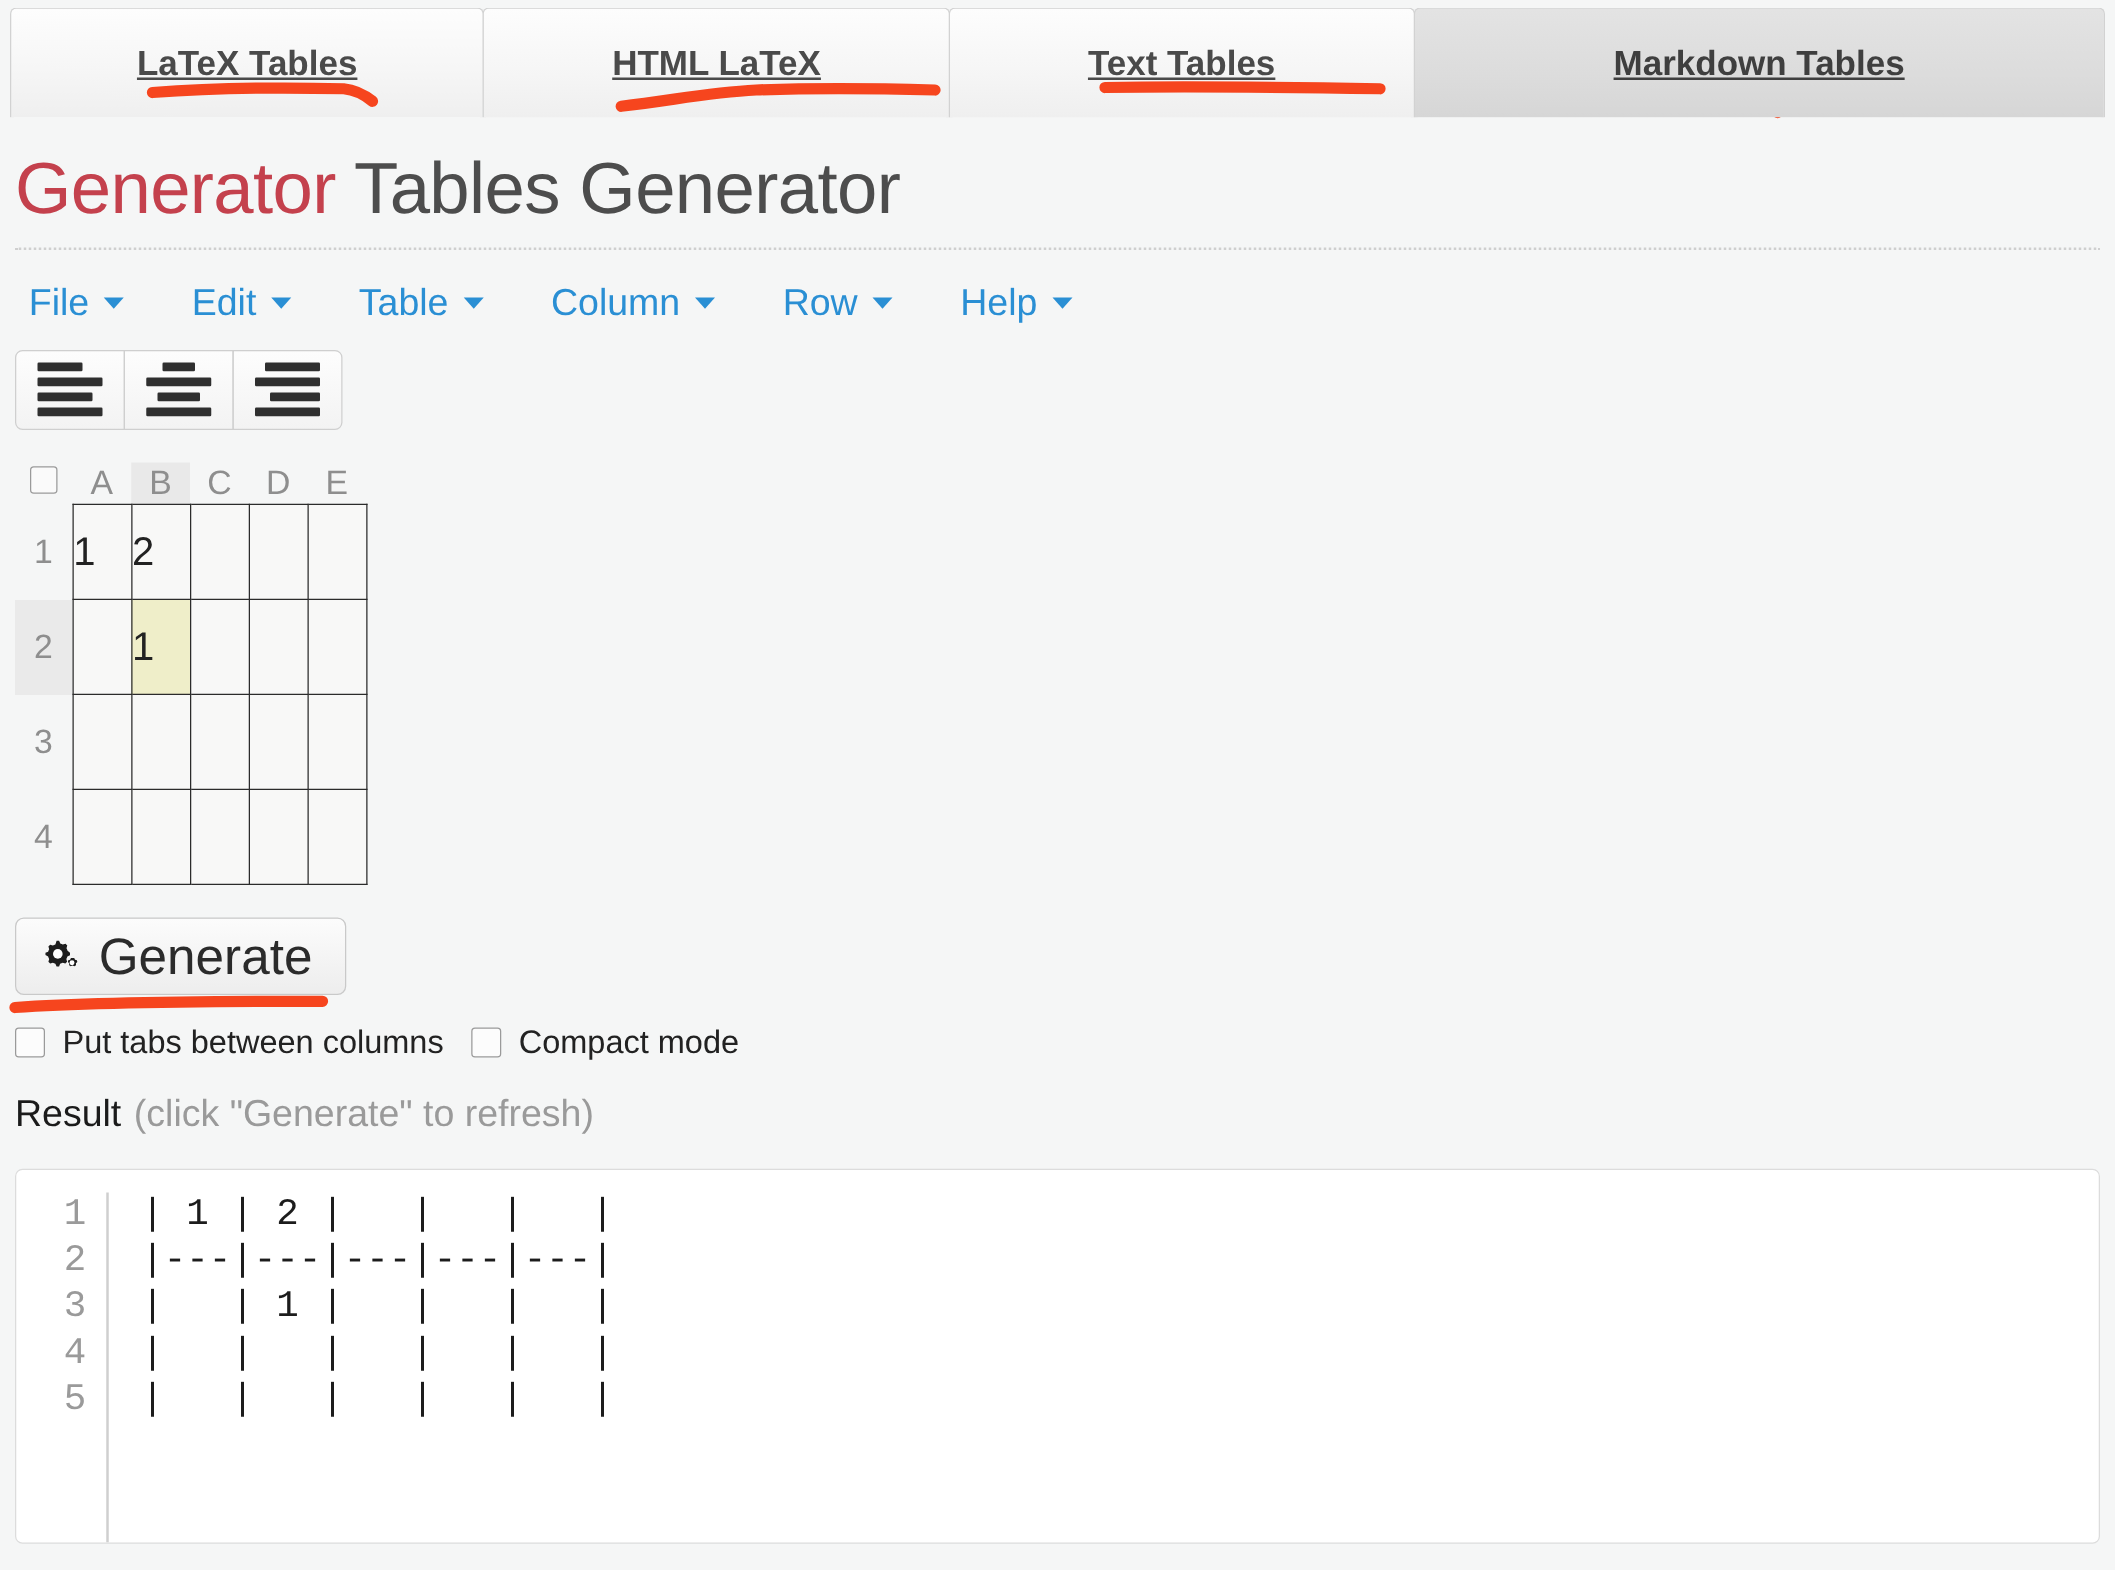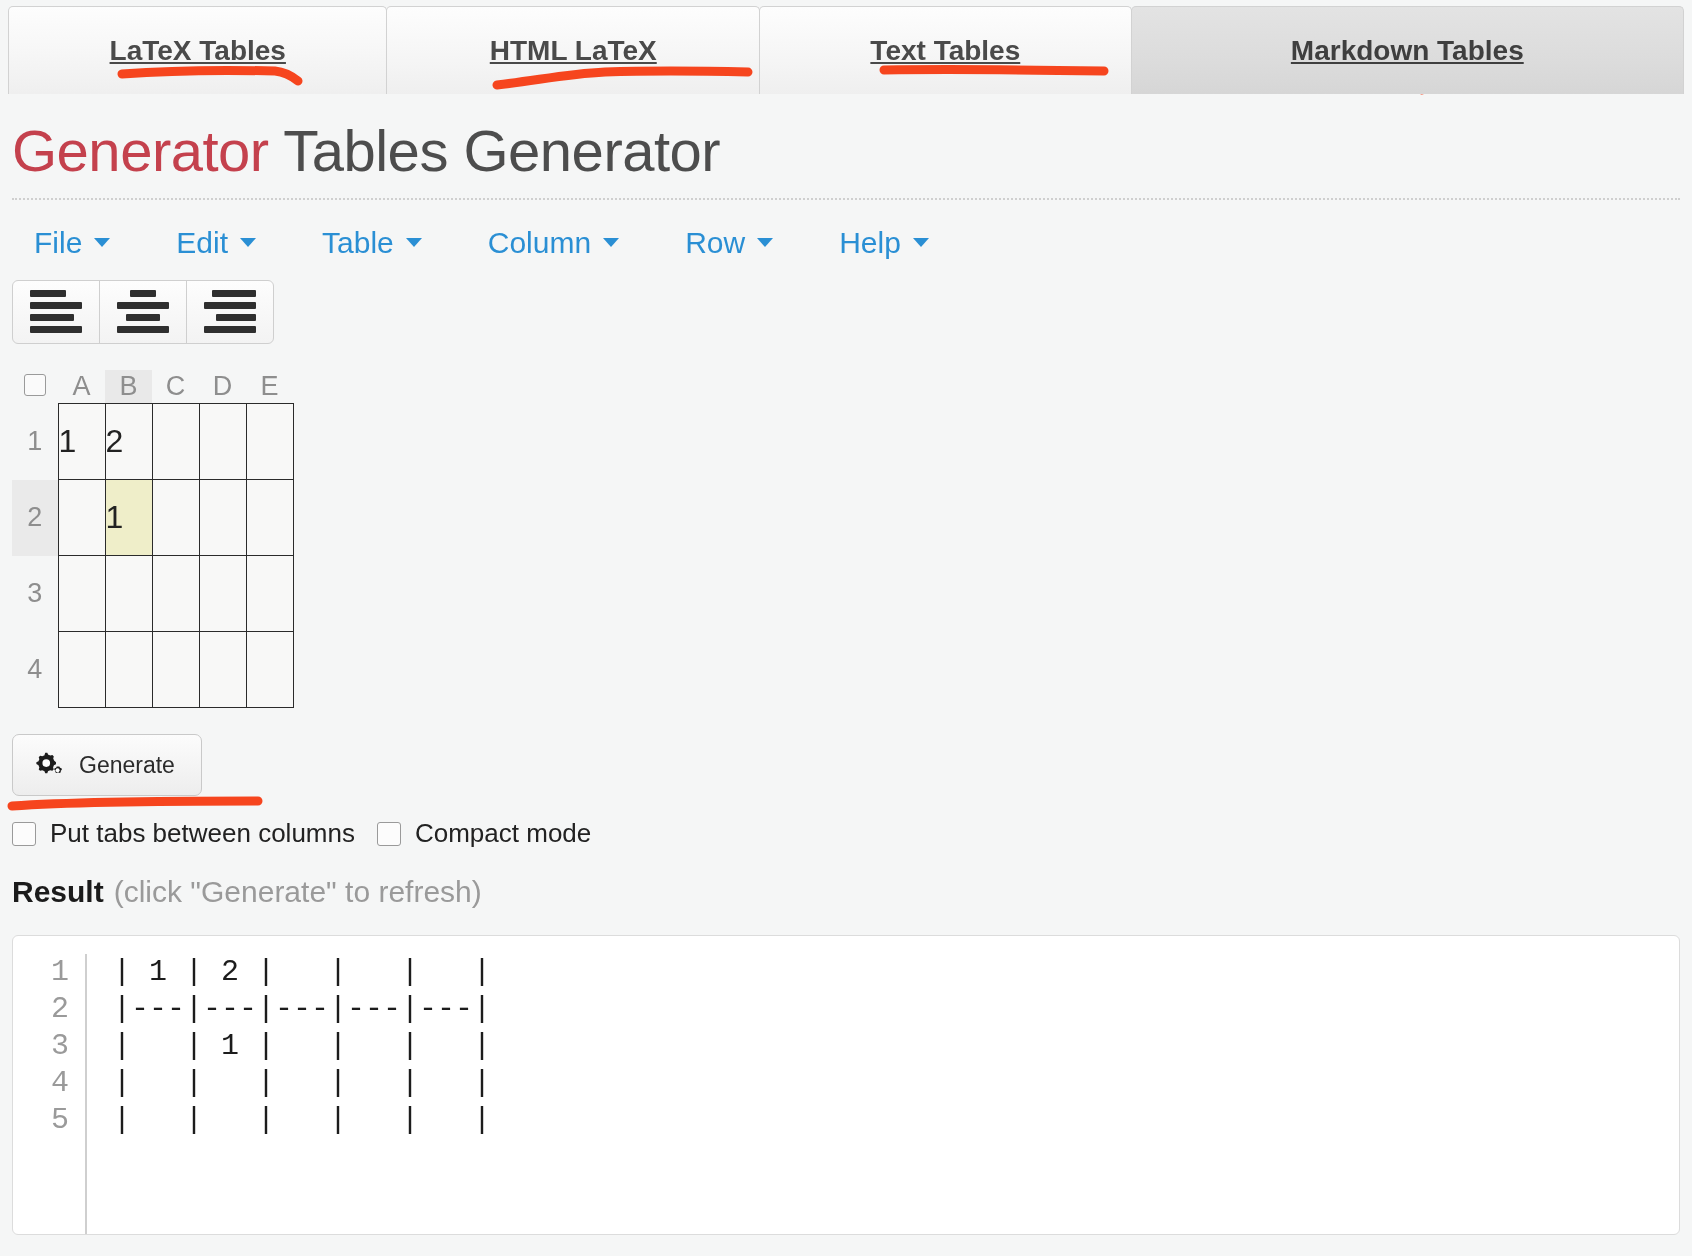--- a/index.html
+++ b/index.html
@@ -74,22 +74,22 @@
     margin: 16px 0 0 0;
     border: none;
     border-top: 2px dotted #cfcfcf;
     width: 100%;
   }
 
   
   .menubar {
     display: flex;
     align-items: center;
-    gap: 16px;
-    padding: 18px 0 0 16px;
+    gap: 4px;
+    padding: 18px 0 0 5px;
     height: 68px;
   }
   .menu-item {
     display: inline-flex;
     align-items: center;
     gap: 12px;
     font-size: 30px;
     color: #2a8fd4;
     padding: 4px 32px 4px 18px;
     cursor: pointer;
@@ -174,21 +174,21 @@
   .gen-wrap { position: relative; padding: 26px 0 0 12px; width: 320px; }
   .gen-btn {
     display: inline-flex;
     align-items: center;
     gap: 14px;
     height: 62px;
     padding: 0 26px 0 22px;
     border: 1px solid #c9c9c9;
     border-radius: 7px;
     background: linear-gradient(to bottom, #fcfcfc 0%, #ededed 100%);
-    font-size: 23px;
+    font-size: 41px;
     color: #2b2b2b;
     cursor: pointer;
     font-family: "Liberation Sans", sans-serif;
   }
   .gear { width: 30px; height: 30px; display: block; }
 
   
   .opts {
     display: flex;
     align-items: center;
@@ -204,21 +204,21 @@
     border-radius: 3px;
     background: #fcfcfc;
   }
 
   
   .result-line {
     padding: 26px 0 0 12px;
     font-size: 30px;
     white-space: nowrap;
   }
-  .result-line .strong { font-weight: bold; color: #1b1b1b; }
+  .result-line .strong { font-weight: normal; color: #1b1b1b; }
   .result-line .hint { color: #9a9a9a; margin-left: 10px; }
 
   .editor {
     margin: 26px 12px 0 12px;
     border: 1px solid #dcdcdc;
     border-radius: 6px;
     background: #ffffff;
     height: 300px;
     overflow: hidden;
     display: flex;

